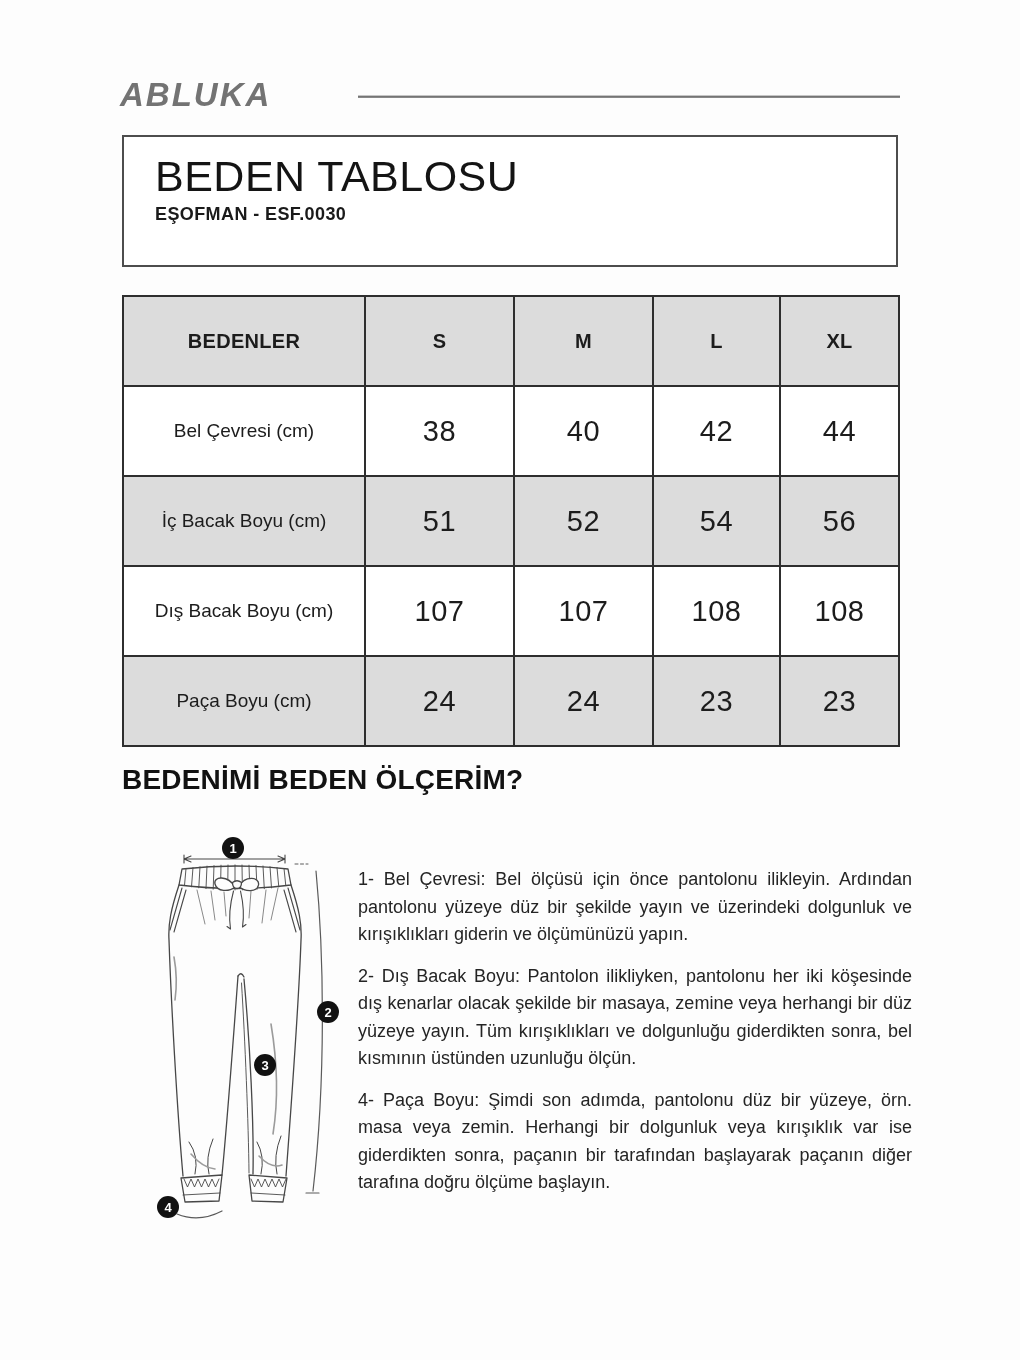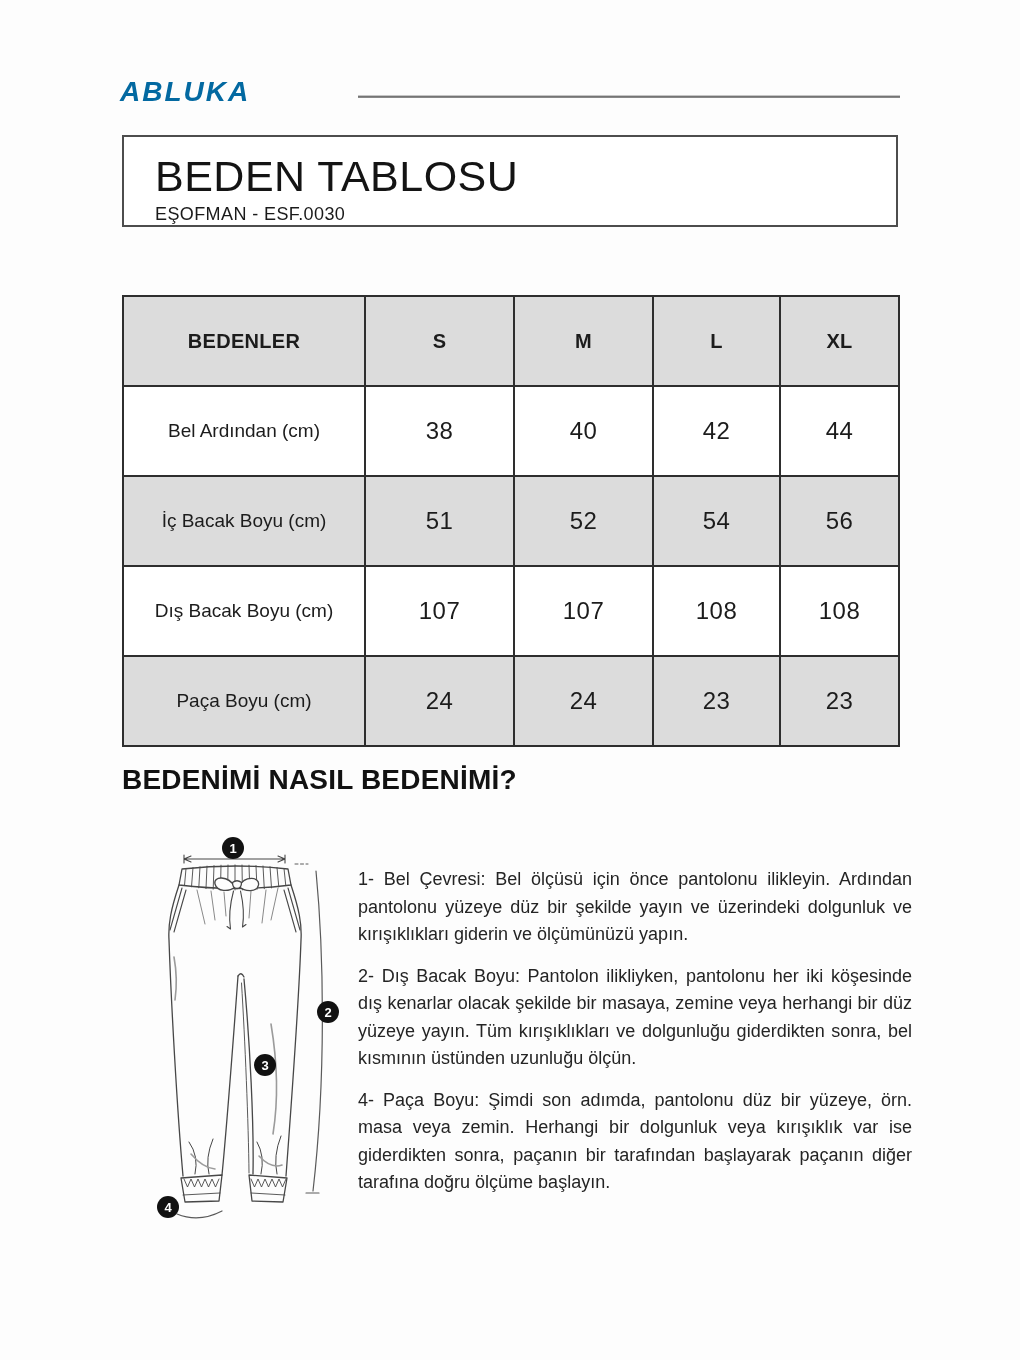--- a/index.html
+++ b/index.html
@@ -13,53 +13,53 @@
     width: 1020px;
     height: 1360px;
     background: #fdfdfd;
     overflow: hidden;
   }
 
   
   .logo {
     position: absolute;
     left: 120px; top: 76px;
-    font-size: 28px;
+    font-size: 33px;
     font-weight: bold;
     font-style: italic;
     letter-spacing: 2px;
-    color: #0369a1;
+    color: #737373;
   }
   .rule {
     position: absolute;
     left: 358px; top: 95px;
     width: 542px; height: 3px;
     background: linear-gradient(to bottom, #ededed 0%, #8f8f8f 40%, #4e4e4e 65%, #bdbdbd 100%);
   }
 
   
   .title-box {
     position: absolute;
     left: 122px; top: 135px;
-    width: 776px; height: 92px;
+    width: 776px; height: 132px;
     border: 2px solid #4d4d4d;
     background: #fff;
     padding: 17px 0 0 31px;
   }
   .title-box h1 {
     font-size: 43px;
     font-weight: 500;
     letter-spacing: 0.5px;
     color: #141414;
     line-height: 1.05;
   }
   .title-box .subtitle {
     margin-top: 5px;
     font-size: 18px;
-    font-weight: normal;
+    font-weight: bold;
     letter-spacing: 0.4px;
     color: #1a1a1a;
   }
 
   
   table.size-table {
     position: absolute;
     left: 122px; top: 295px;
     width: 776px;
     border-collapse: collapse;
@@ -78,21 +78,21 @@
   .size-table col.c4 { width: 119px; }
   .size-table thead th {
     background: #dcdcdc;
     font-size: 20px;
     font-weight: bold;
     letter-spacing: 0.3px;
   }
   .size-table tbody tr:nth-child(even) td { background: #dcdcdc; }
   .size-table tbody tr:nth-child(odd) td { background: #ffffff; }
   .size-table td.row-label { font-size: 19px; font-weight: 400; }
-  .size-table td.val { font-size: 24px; font-weight: 500; letter-spacing: 0.5px; }
+  .size-table td.val { font-size: 29px; font-weight: 500; letter-spacing: 0.5px; }
 
   
   h2.howto-heading {
     position: absolute;
     left: 122px; top: 764px;
     font-size: 28px;
     font-weight: 800;
     letter-spacing: 0.2px;
     color: #121212;
   }
@@ -158,21 +158,21 @@
       <tr>
         <th>BEDENLER</th>
         <th>S</th>
         <th>M</th>
         <th>L</th>
         <th>XL</th>
       </tr>
     </thead>
     <tbody>
       <tr>
-        <td class="row-label">Bel Ardından (cm)</td>
+        <td class="row-label">Bel Çevresi (cm)</td>
         <td class="val">38</td>
         <td class="val">40</td>
         <td class="val">42</td>
         <td class="val">44</td>
       </tr>
       <tr>
         <td class="row-label">İç Bacak Boyu (cm)</td>
         <td class="val">51</td>
         <td class="val">52</td>
         <td class="val">54</td>
@@ -188,21 +188,21 @@
       <tr>
         <td class="row-label">Paça Boyu (cm)</td>
         <td class="val">24</td>
         <td class="val">24</td>
         <td class="val">23</td>
         <td class="val">23</td>
       </tr>
     </tbody>
   </table>
 
-  <h2 class="howto-heading">BEDENİMİ NASIL BEDENİMİ?</h2>
+  <h2 class="howto-heading">BEDENİMİ BEDEN ÖLÇERİM?</h2>
 
   <div class="figure">
     <svg width="230" height="420" viewBox="0 0 230 420">
       <g fill="none" stroke="#474747" stroke-width="1.3" stroke-linecap="round" stroke-linejoin="round">
 
         <path d="M59 35 H160 M59 31 V39 M160 31 V39 M59 35 l7 -3 M59 35 l7 3 M160 35 l-7 -3 M160 35 l-7 3" stroke-width="1.1"></path>
 
         <path d="M57 45 Q112 39 163 45 L166 61 Q112 68 54 61 Z"></path>
         <path stroke-width="0.9" d="M61 44.6 L59.5 61.5 M68 43.6 L66.5 62.8 M75 42.8 L73.8 63.8 M82 42.1 L81 64.6 M89 41.6 L88.2 65.2 M96 41.2 L95.5 65.6 M103 41 L102.7 65.9 M110 40.9 L110 66 M117 41 L117.4 65.9 M124 41.2 L124.8 65.7 M131 41.5 L132 65.3 M138 42 L139.3 64.7 M145 42.7 L146.5 63.9 M152 43.5 L153.8 62.9 M159 44.4 L160.8 61.7"></path>
 

